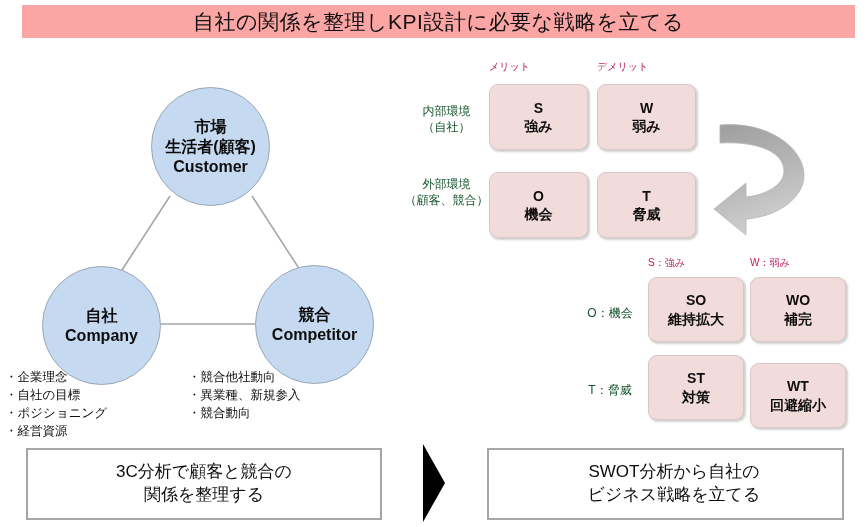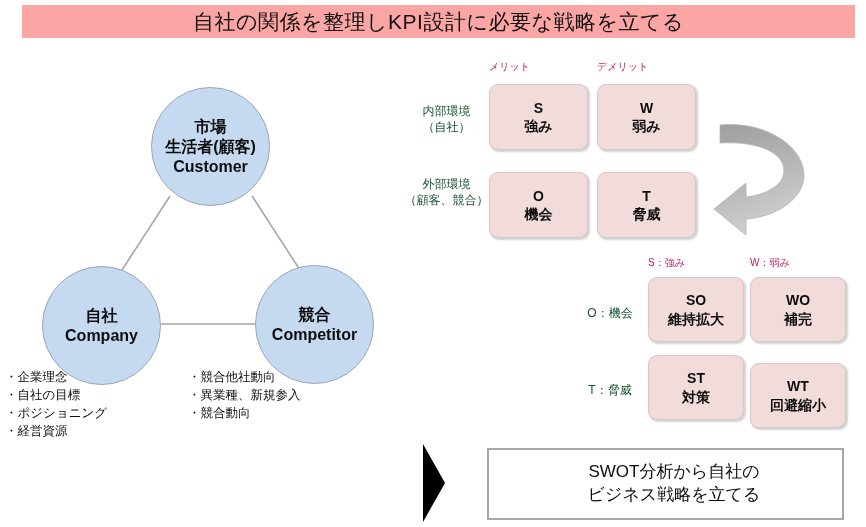--- a/index.html
+++ b/index.html
@@ -265,20 +265,23 @@
   </div>
   <div class="swot-cell" id="cross-st">
     <span>ST</span>
     <span>対策</span>
   </div>
   <div class="swot-cell" id="cross-wt">
     <span>WT</span>
     <span>回避縮小</span>
   </div>
 
+  <div class="caption-box" id="caption-left">
+    <span>3C分析で顧客と競合の<br>関係を整理する</span>
+  </div>
 
   <svg id="black-arrow" viewBox="0 0 26 82" xmlns="http://www.w3.org/2000/svg">
     <polygon points="4,2 26,41 4,80" fill="#000000"></polygon>
   </svg>
 
   <div class="caption-box" id="caption-right">
     <span>SWOT分析から自社の<br>ビジネス戦略を立てる</span>
   </div>
 
 </div>

